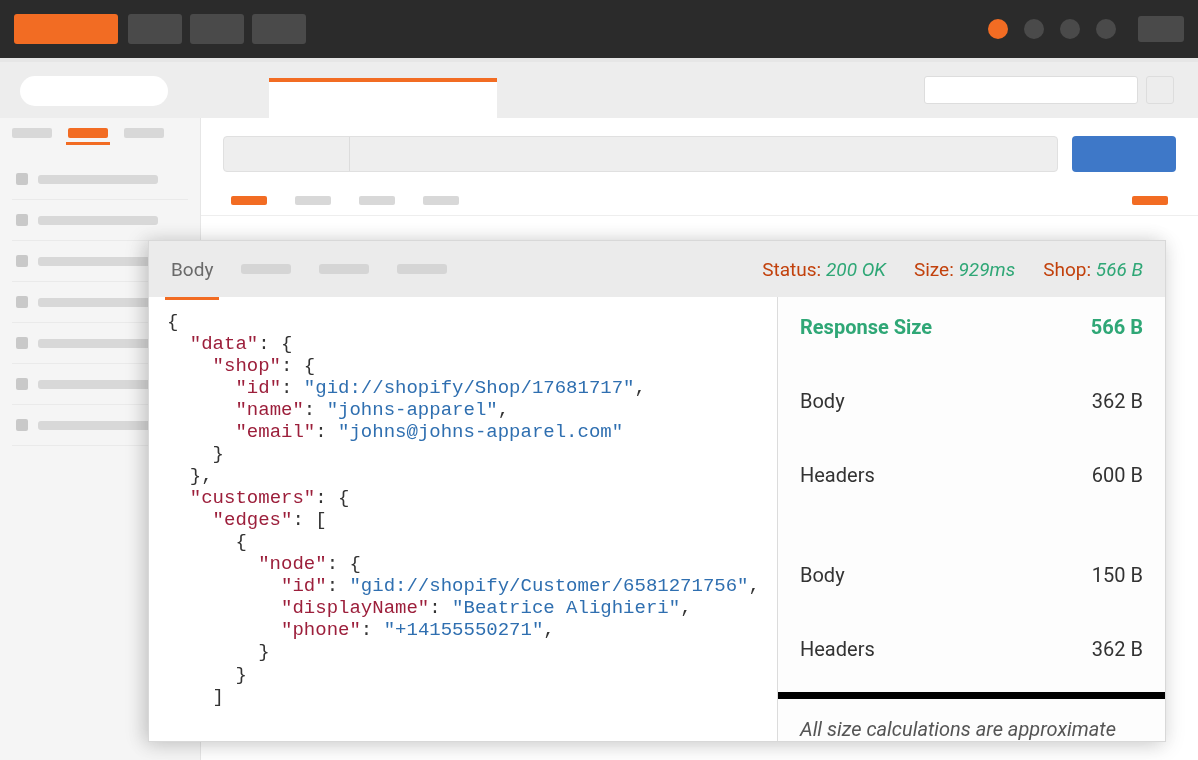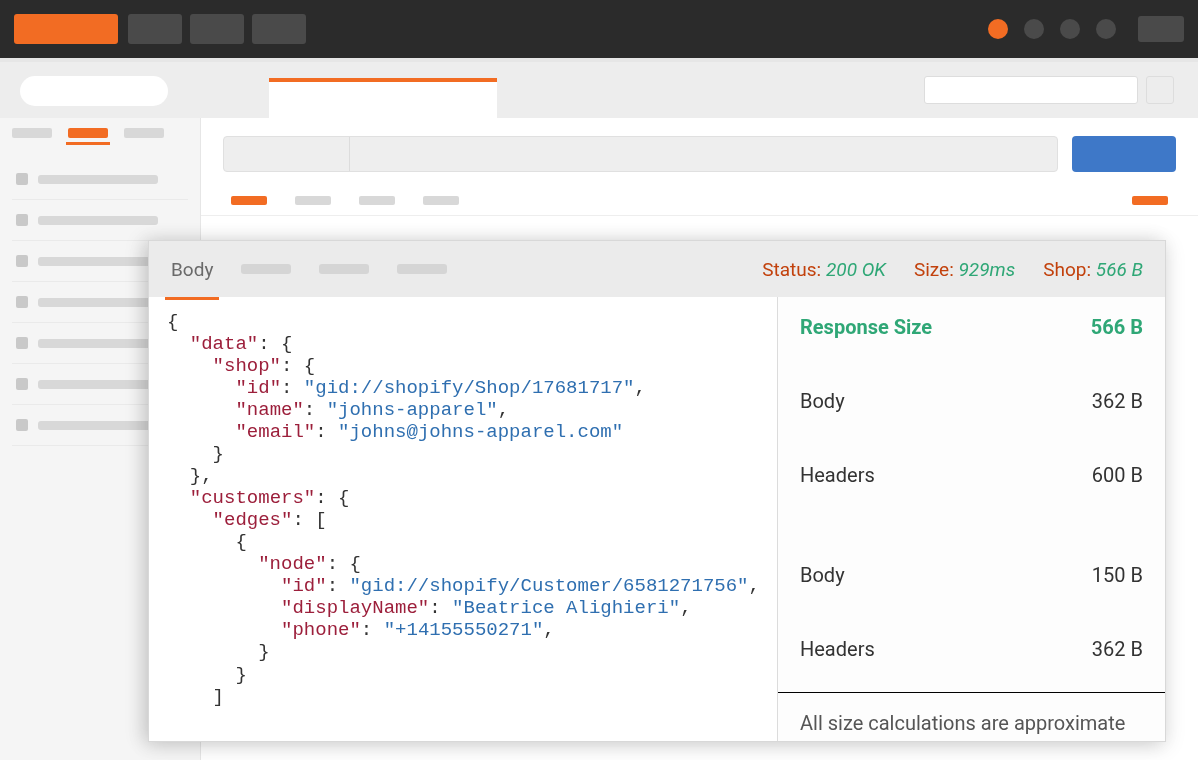--- a/index.html
+++ b/index.html
@@ -193,22 +193,23 @@
     padding: 25px 22px;
   }
   .size-section-top { padding-top: 18px; }
   .size-row.head { font-weight:700; }
   .size-row.head.active { color:#2fa776; }
   .size-row.head.active .val { color:#2fa776; }
   .divider { height:1px; background:#e0e0e0; margin: 12px 0 14px 0; }
   .approx {
     padding: 18px 22px;
     color:#555;
-    border-top:1px solid #000000;
+    border-top:7px solid #000000;
     margin-top:6px;
+    font-style:italic;
   }
 
 </style>
 </head>
 <body>
 
 <div class="topbar">
   <div class="btn-orange"></div>
   <div class="btn-grey"></div>
   <div class="btn-grey"></div>

